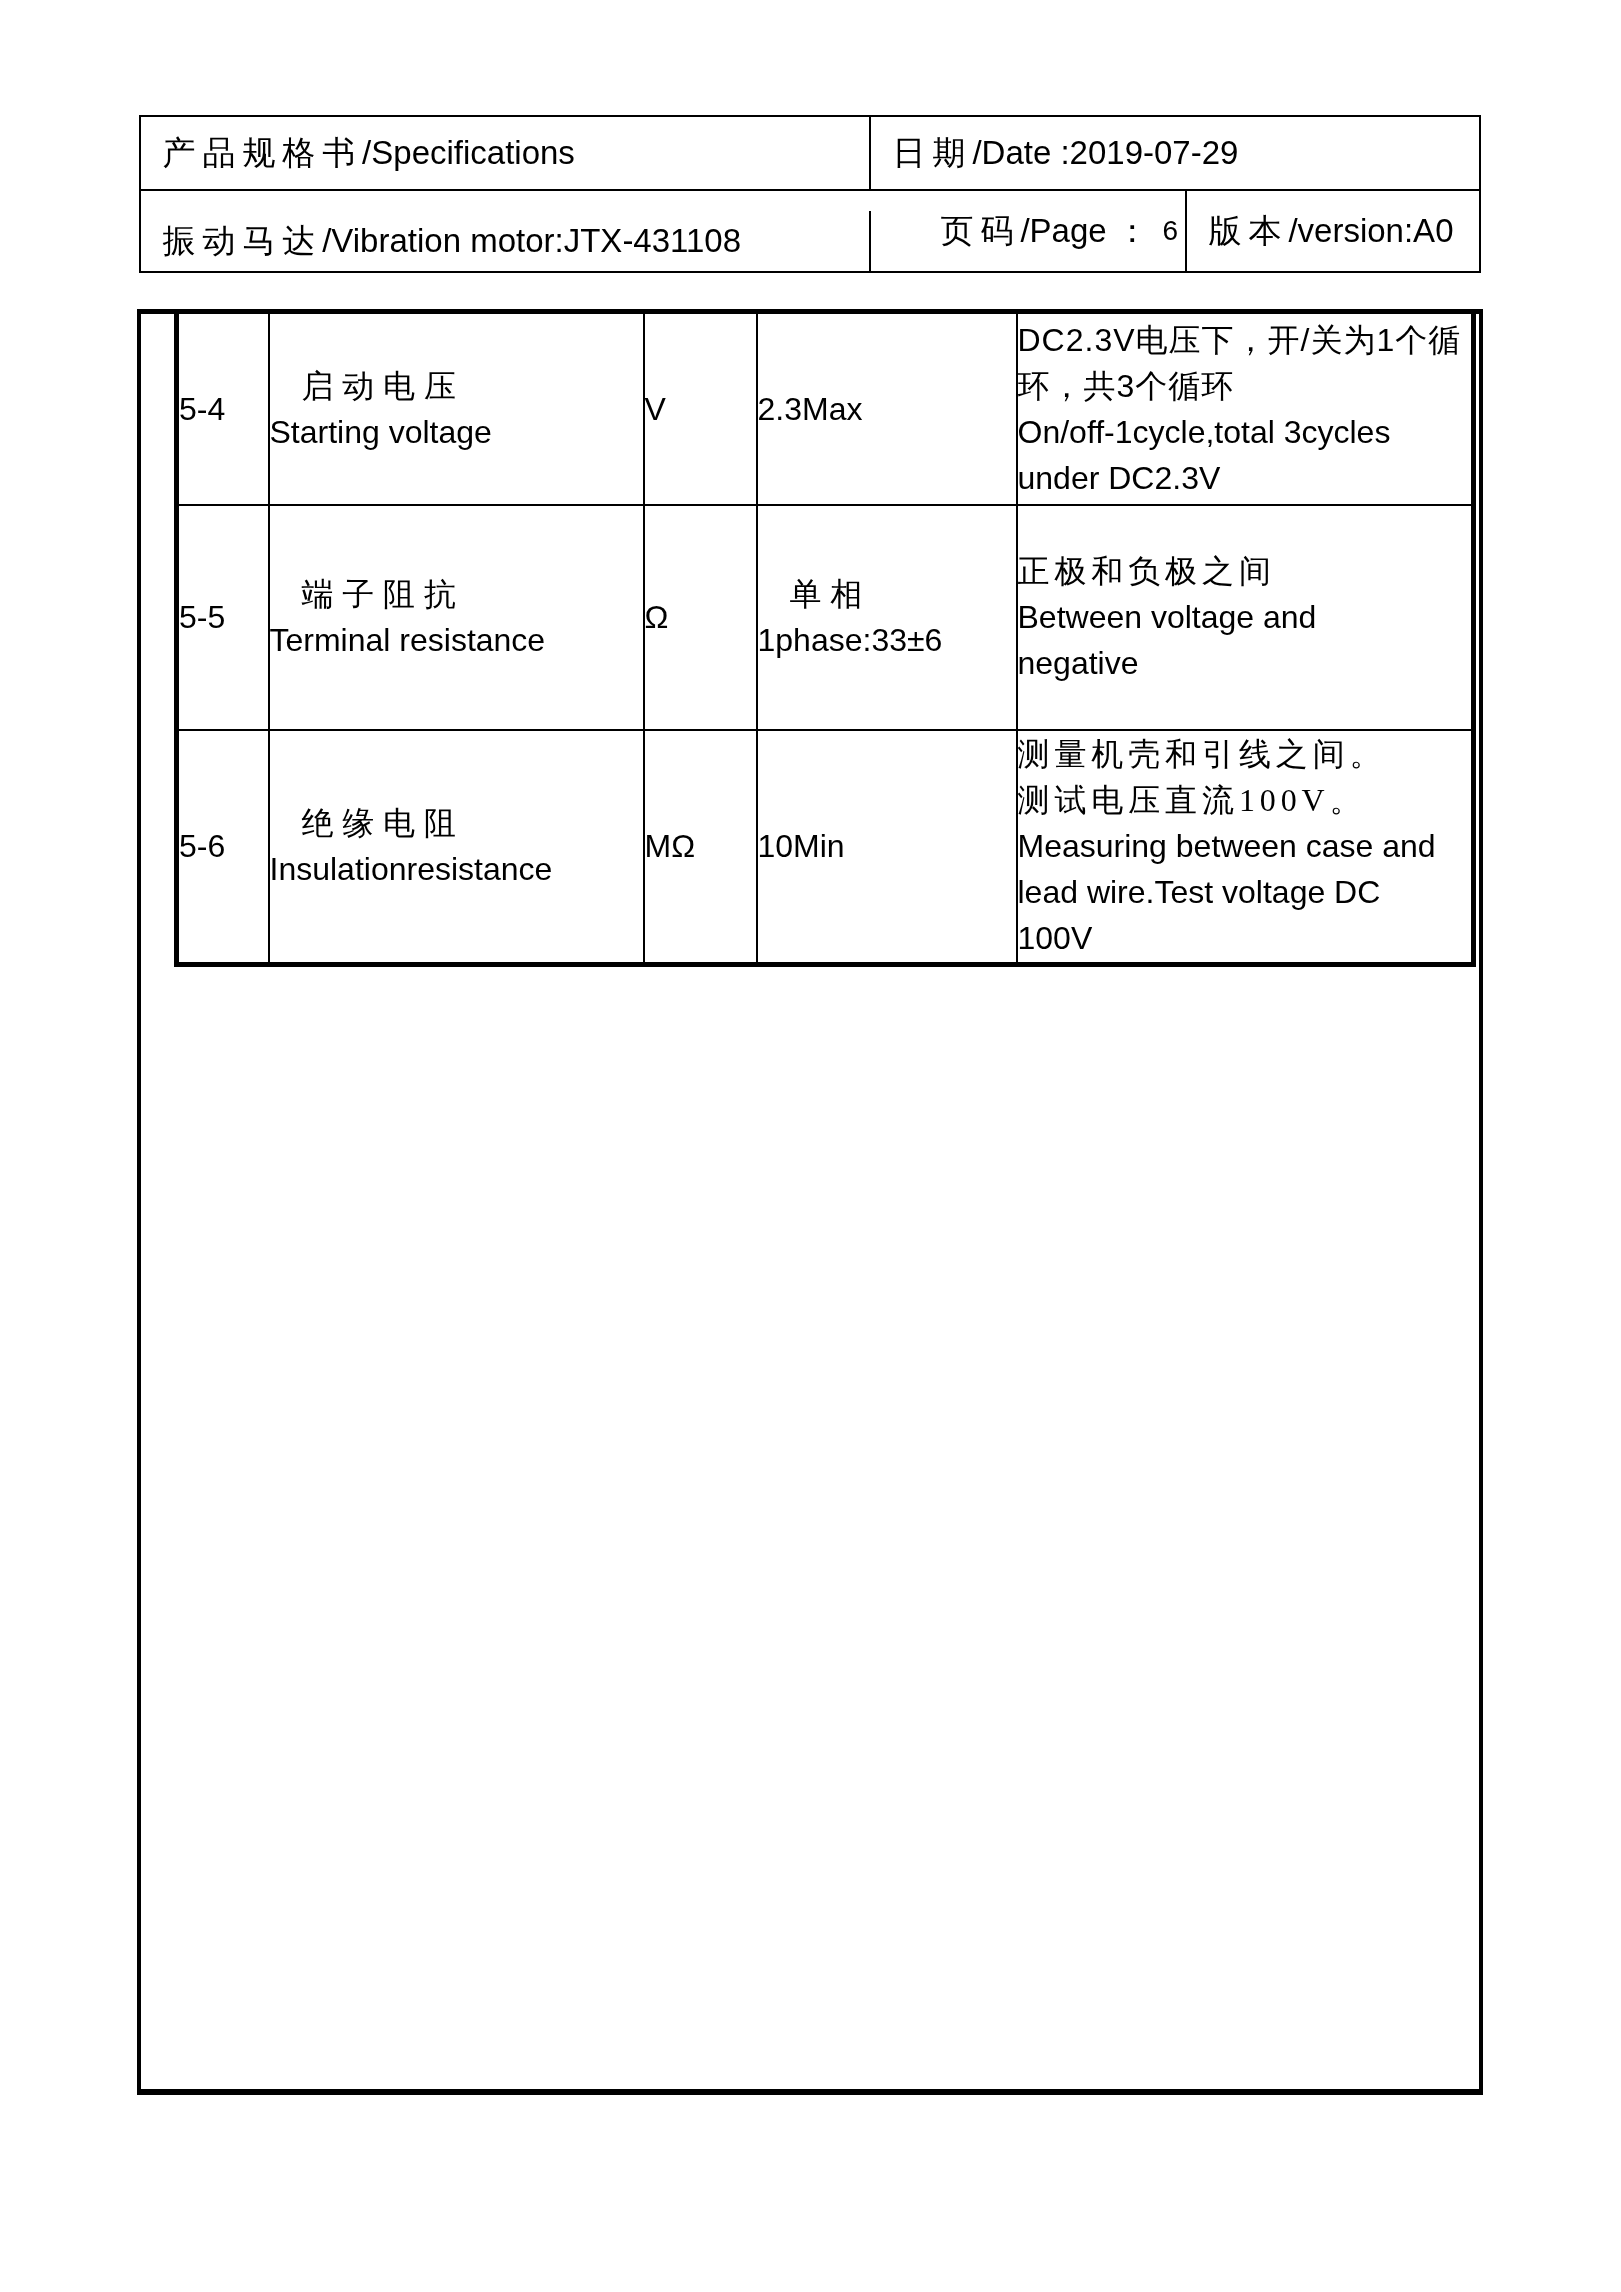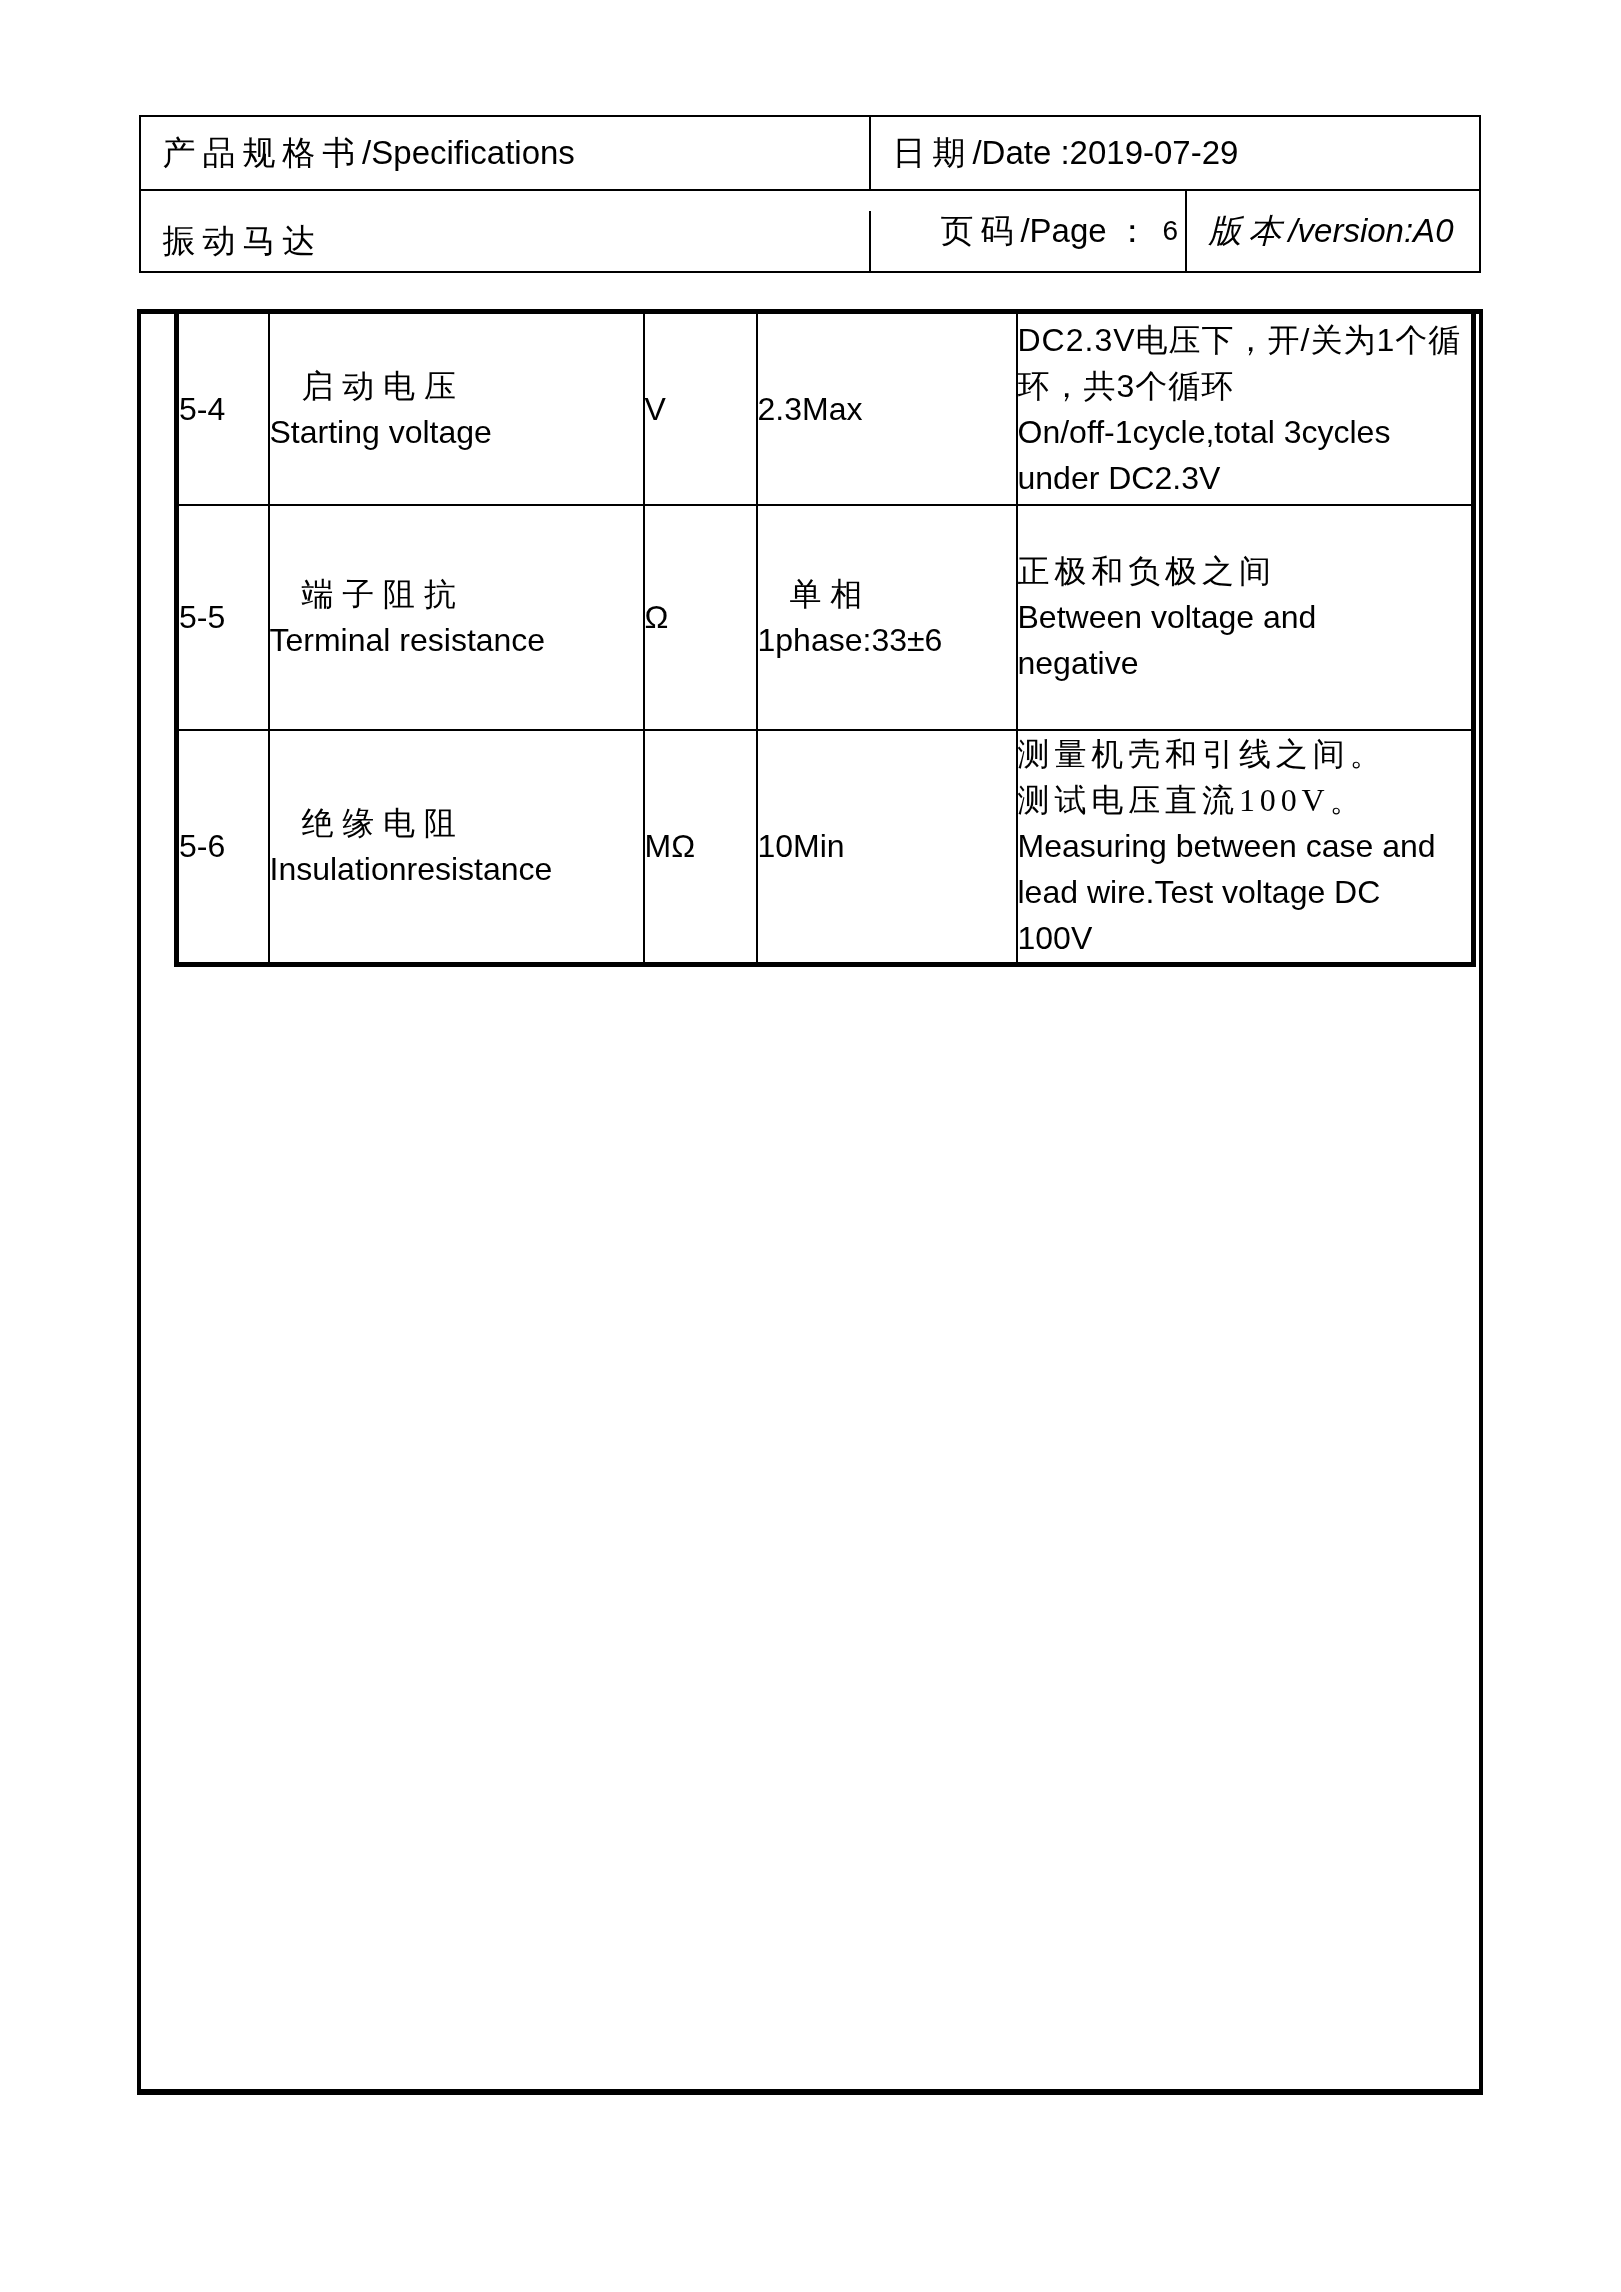--- a/index.html
+++ b/index.html
@@ -20,21 +20,21 @@
   }
   .h-cell {
     border-right:2.9px solid #000; border-bottom:2.9px solid #000;
     display:flex; align-items:center; padding-left:21.6px;
     font-size:33px; white-space:nowrap; overflow:hidden;text-align:right;
   }
   .h-title   { grid-column:1; grid-row:1; }
   .h-date    { grid-column:2 / 4; grid-row:1; border-right:none; }
   .h-product { grid-column:1; grid-row:2; border-bottom:none;margin-top:20px; }
   .h-page    { grid-column:2; grid-row:2; border-bottom:none;margin-left:48px; }
-  .h-version { grid-column:3; grid-row:2; border-right:none; border-bottom:none;font-style:italic; }
+  .h-version { grid-column:3; grid-row:2; border-right:none; border-bottom:none; }
   .cn {
     font-family:"Liberation Serif","DejaVu Serif",serif;
     letter-spacing:6.9px;
   }
   .h-page .page-val { font-size:28px; margin-left:13.7px; letter-spacing:2px; }
   
   .page-frame {
     position:absolute; left:137px; top:309px; width:1346px; height:1786px;
     border:4.9px solid #000; border-top-width:5.9px; border-bottom-width:6.9px;
     background:transparent;
@@ -78,20 +78,21 @@
   <div class="h-cell h-title">
     <span class="cn">产品规格书</span>
       <span>/Specifications</span>
   </div>
   <div class="h-cell h-date">
     <span class="cn">日期</span>
       <span>/Date :2019-07-29</span>
   </div>
   <div class="h-cell h-product">
     <span class="cn">振动马达</span>
+      <span>/Vibration motor:JTX-431108</span>
   </div>
   <div class="h-cell h-page">
     <span class="cn">页码</span>
       <span>/Page ：</span>
       <span class="page-val">6 / 16</span>
   </div>
   <div class="h-cell h-version">
     <span class="cn">版本</span>
       <span>/version:A0</span>
   </div>

